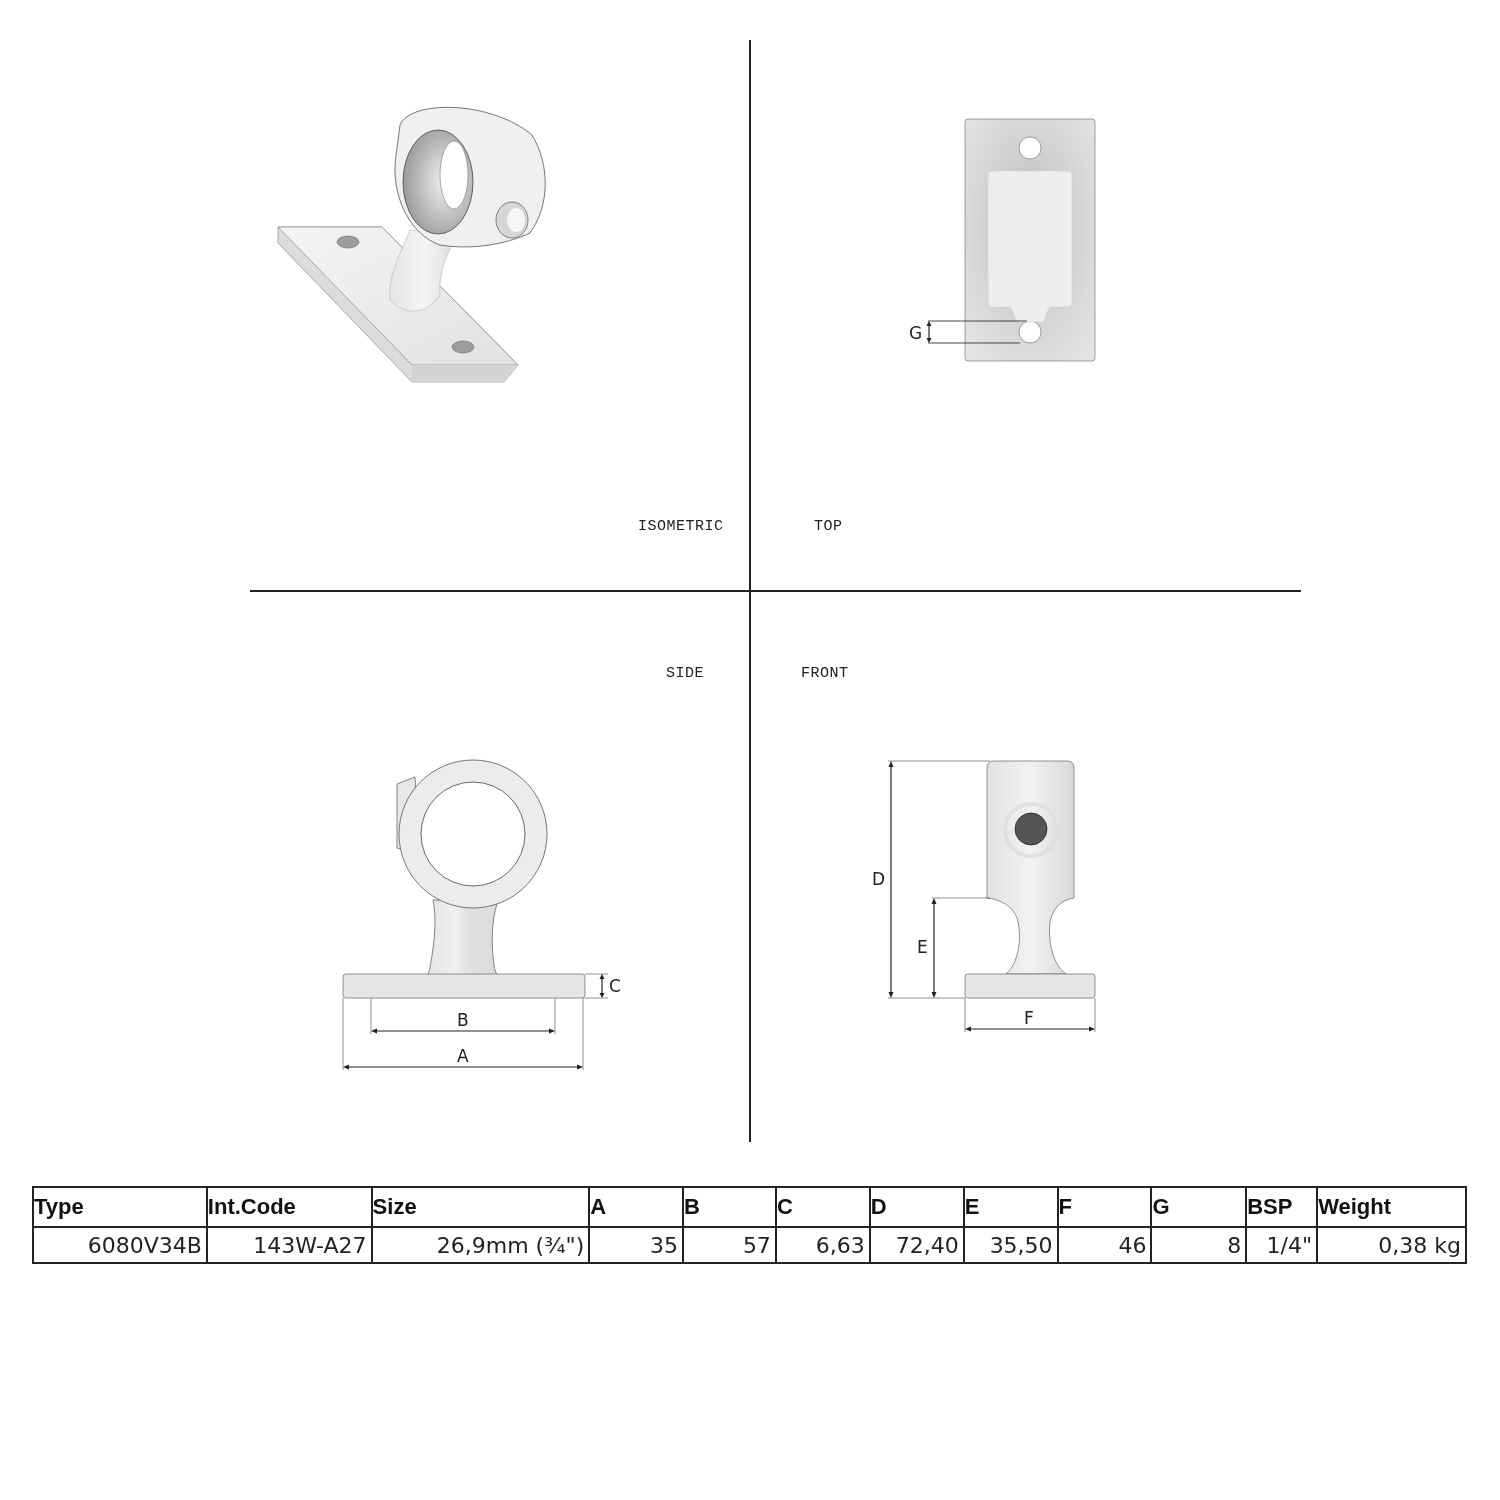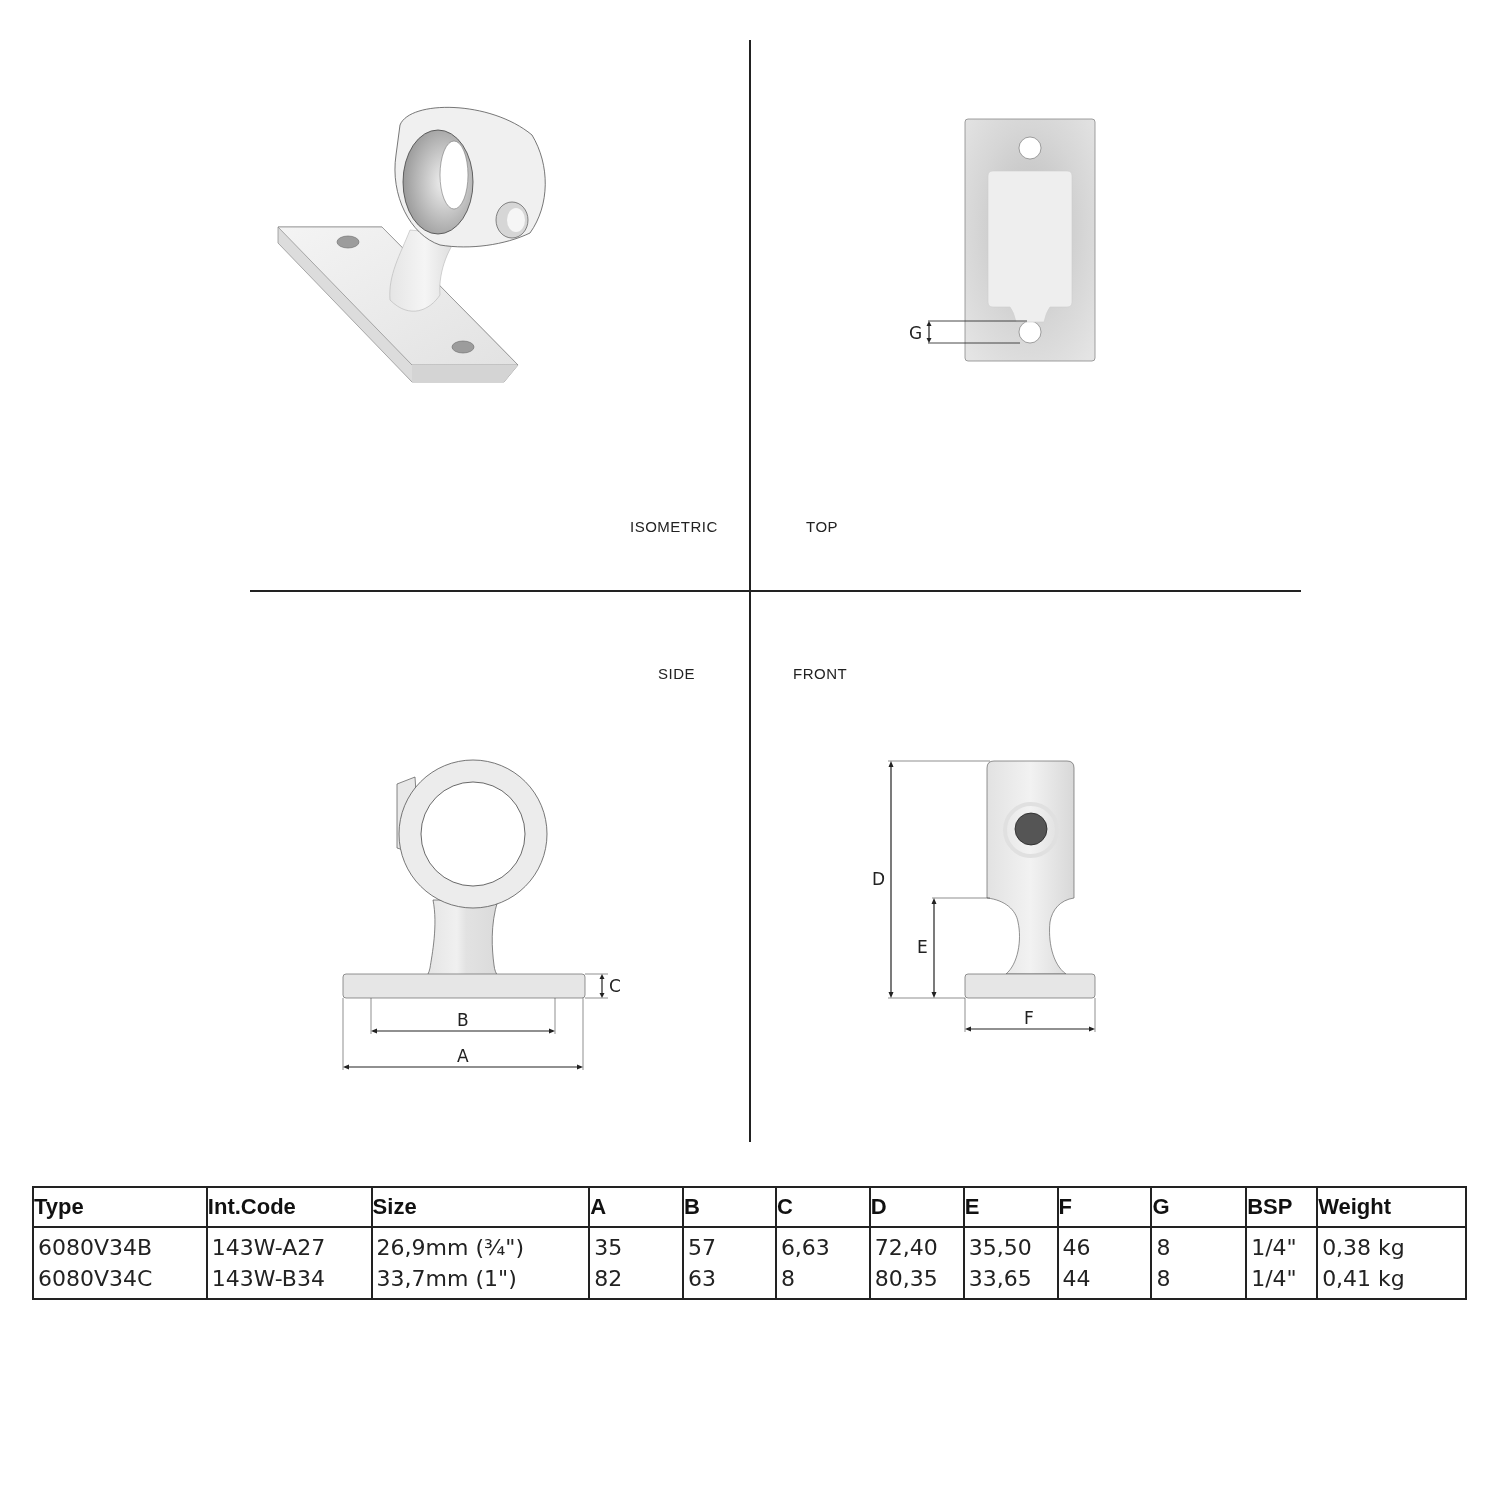--- a/index.html
+++ b/index.html
@@ -4,38 +4,39 @@
   <style>
     * { box-sizing: border-box; margin: 0; padding: 0; }
     html, body { width: 1500px; height: 1500px; background: #ffffff; overflow: hidden; }
     body { position: relative; font-family: "DejaVu Sans", sans-serif; color: #1a1a1a; }
 
     .divider-h { position: absolute; left: 250px; top: 590px; width: 1051px; height: 2px; background: #222; }
     .divider-v { position: absolute; left: 749px; top: 40px; width: 2px; height: 1102px; background: #222; }
 
     .view-label {
       position: absolute; font-size: 15px; letter-spacing: 0.5px; color: #222;
-      font-family: Liberation Sans, sans-serif;
+      font-family: Liberation Mono, monospace;
+      margin-left: 8px;
     }
 
     .drawing { position: absolute; }
 
     .dim-label { font-family: "DejaVu Sans", sans-serif; font-size: 17px; fill: #222; }
 
     table.spec {
       position: absolute; left: 32px; top: 1186px; width: 1435px;
       border-collapse: collapse; border: 2px solid #222;
       font-family: "DejaVu Sans", sans-serif;
     }
     table.spec th {
       font-family: "Liberation Sans", sans-serif; font-weight: bold; font-size: 22px;
       height: 40px; border: 2px solid #222; text-align: left; color: #111;
     }
     table.spec td {
-      font-size: 22px; height: 36px; text-align: left; color: #222;
+      font-size: 22px; height: 36px; text-align: right; color: #222;
       border-left: 2px solid #222; border-right: 2px solid #222;
       padding: 0 4px;
     }
     table.spec tbody tr:first-child td { padding-top: 4px; }
     table.spec tbody tr:last-child td { padding-bottom: 4px; }
   </style>
 </head>
 <body>
 
 <div class="divider-h"></div>
@@ -233,28 +234,14 @@
       <td>35</td>
       <td>57</td>
       <td>6,63</td>
       <td>72,40</td>
       <td>35,50</td>
       <td>46</td>
       <td>8</td>
       <td>1/4"</td>
       <td>0,38 kg</td>
     </tr>
-    <tr>
-      <td>6080V34C</td>
-      <td>143W-B34</td>
-      <td>33,7mm (1")</td>
-      <td>82</td>
-      <td>63</td>
-      <td>8</td>
-      <td>80,35</td>
-      <td>33,65</td>
-      <td>44</td>
-      <td>8</td>
-      <td>1/4"</td>
-      <td>0,41 kg</td>
-    </tr>
   </tbody>
 </table>
 
 </body></html>

